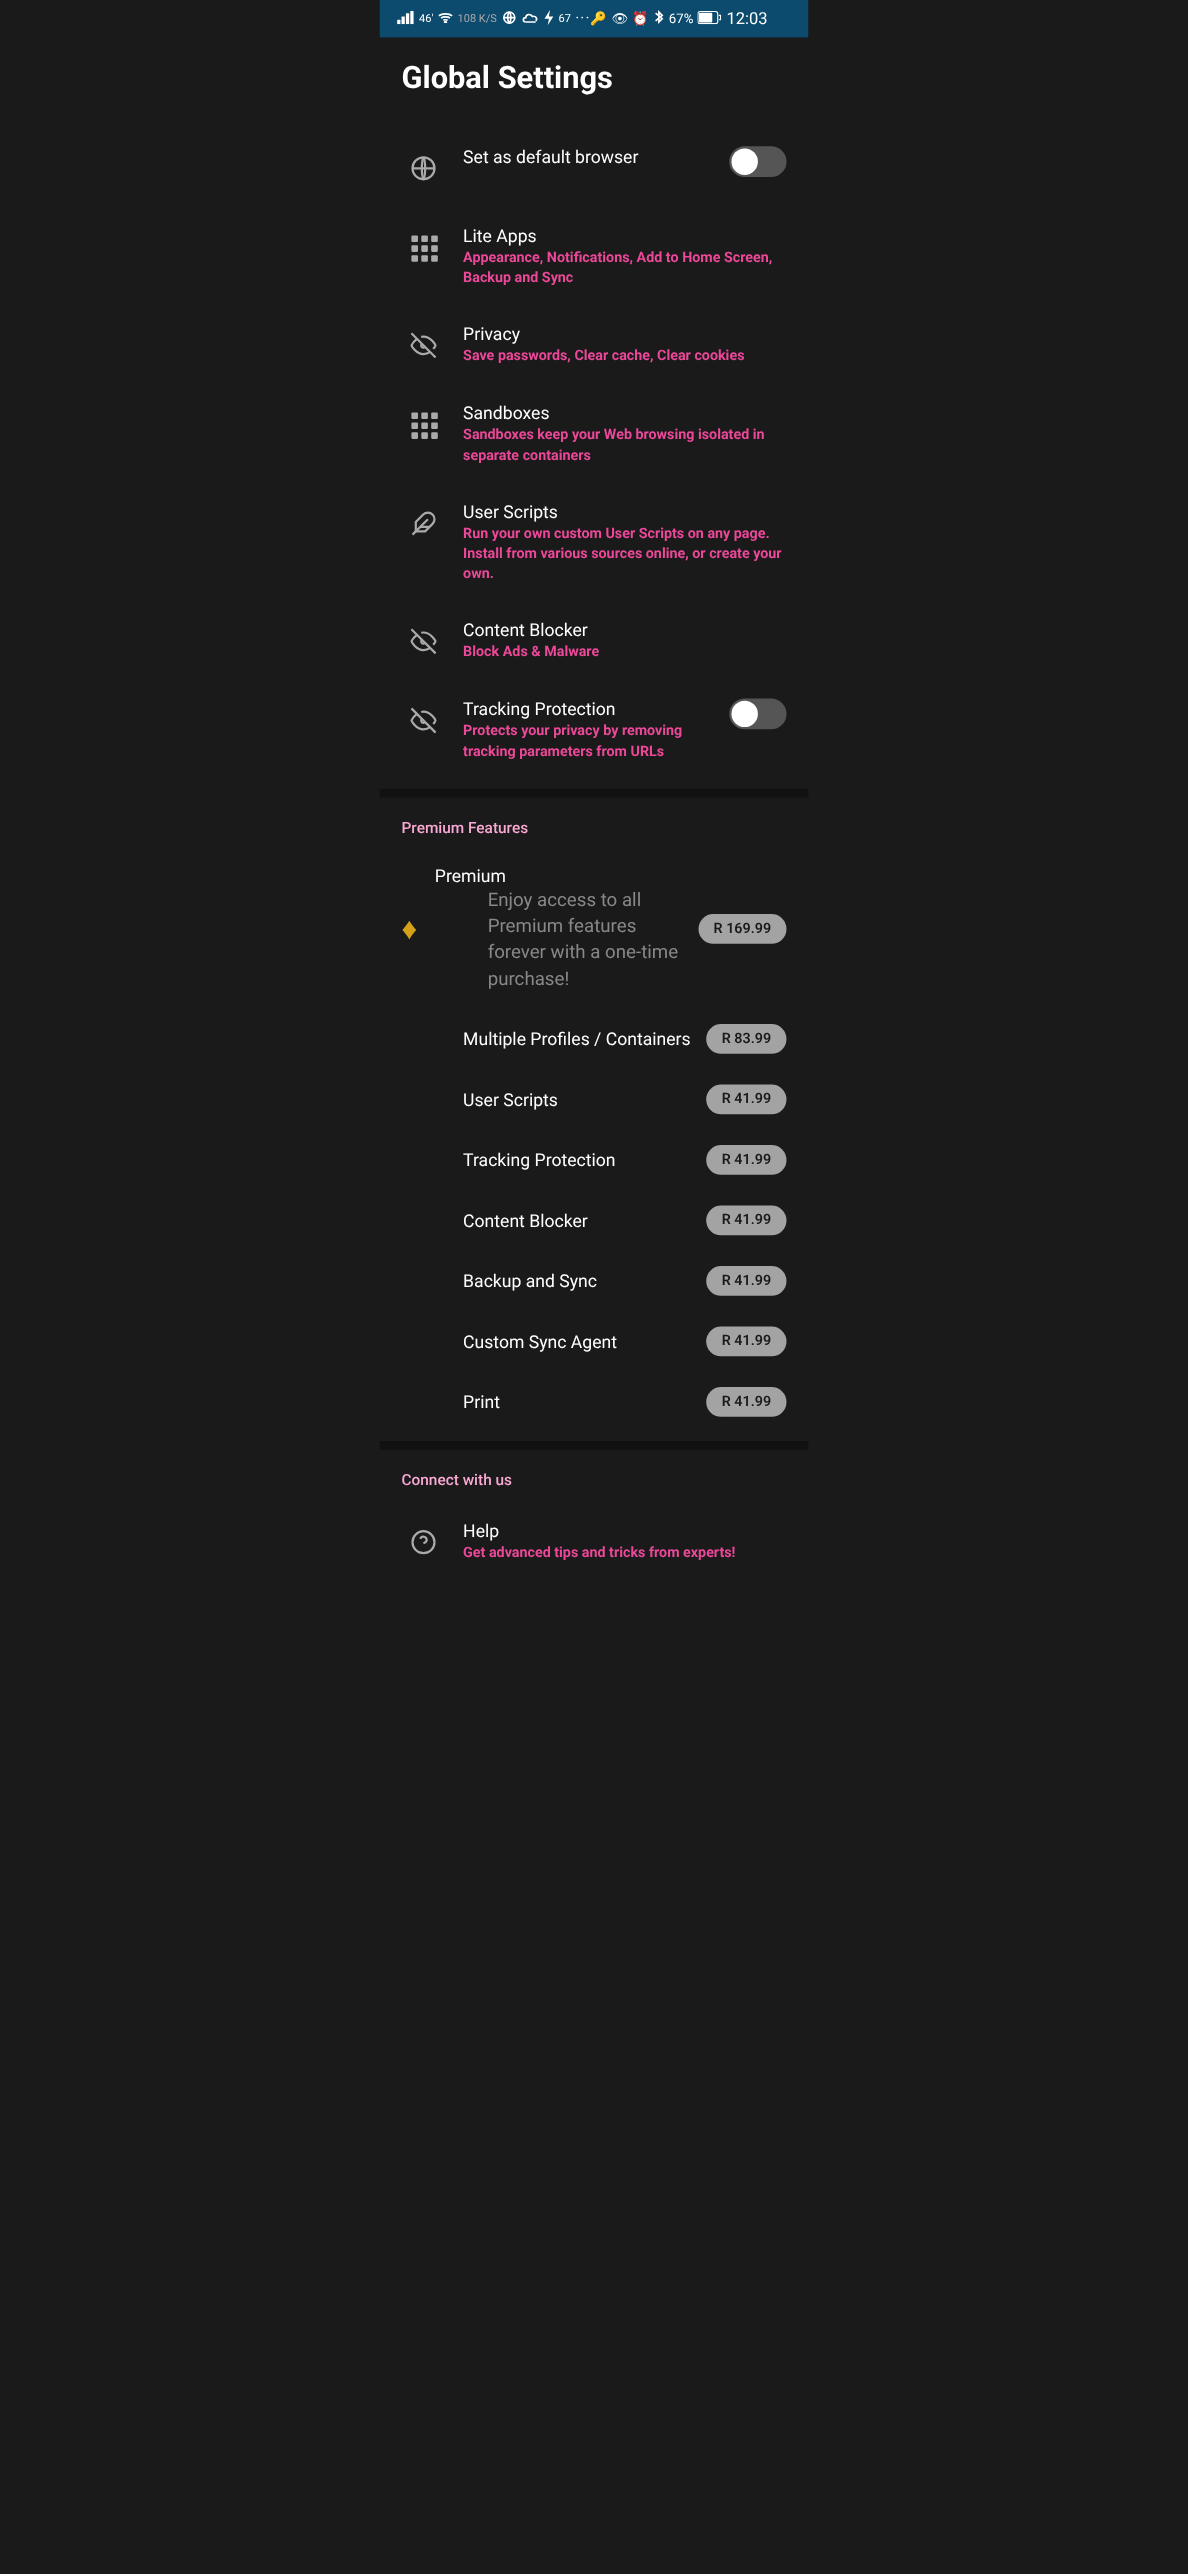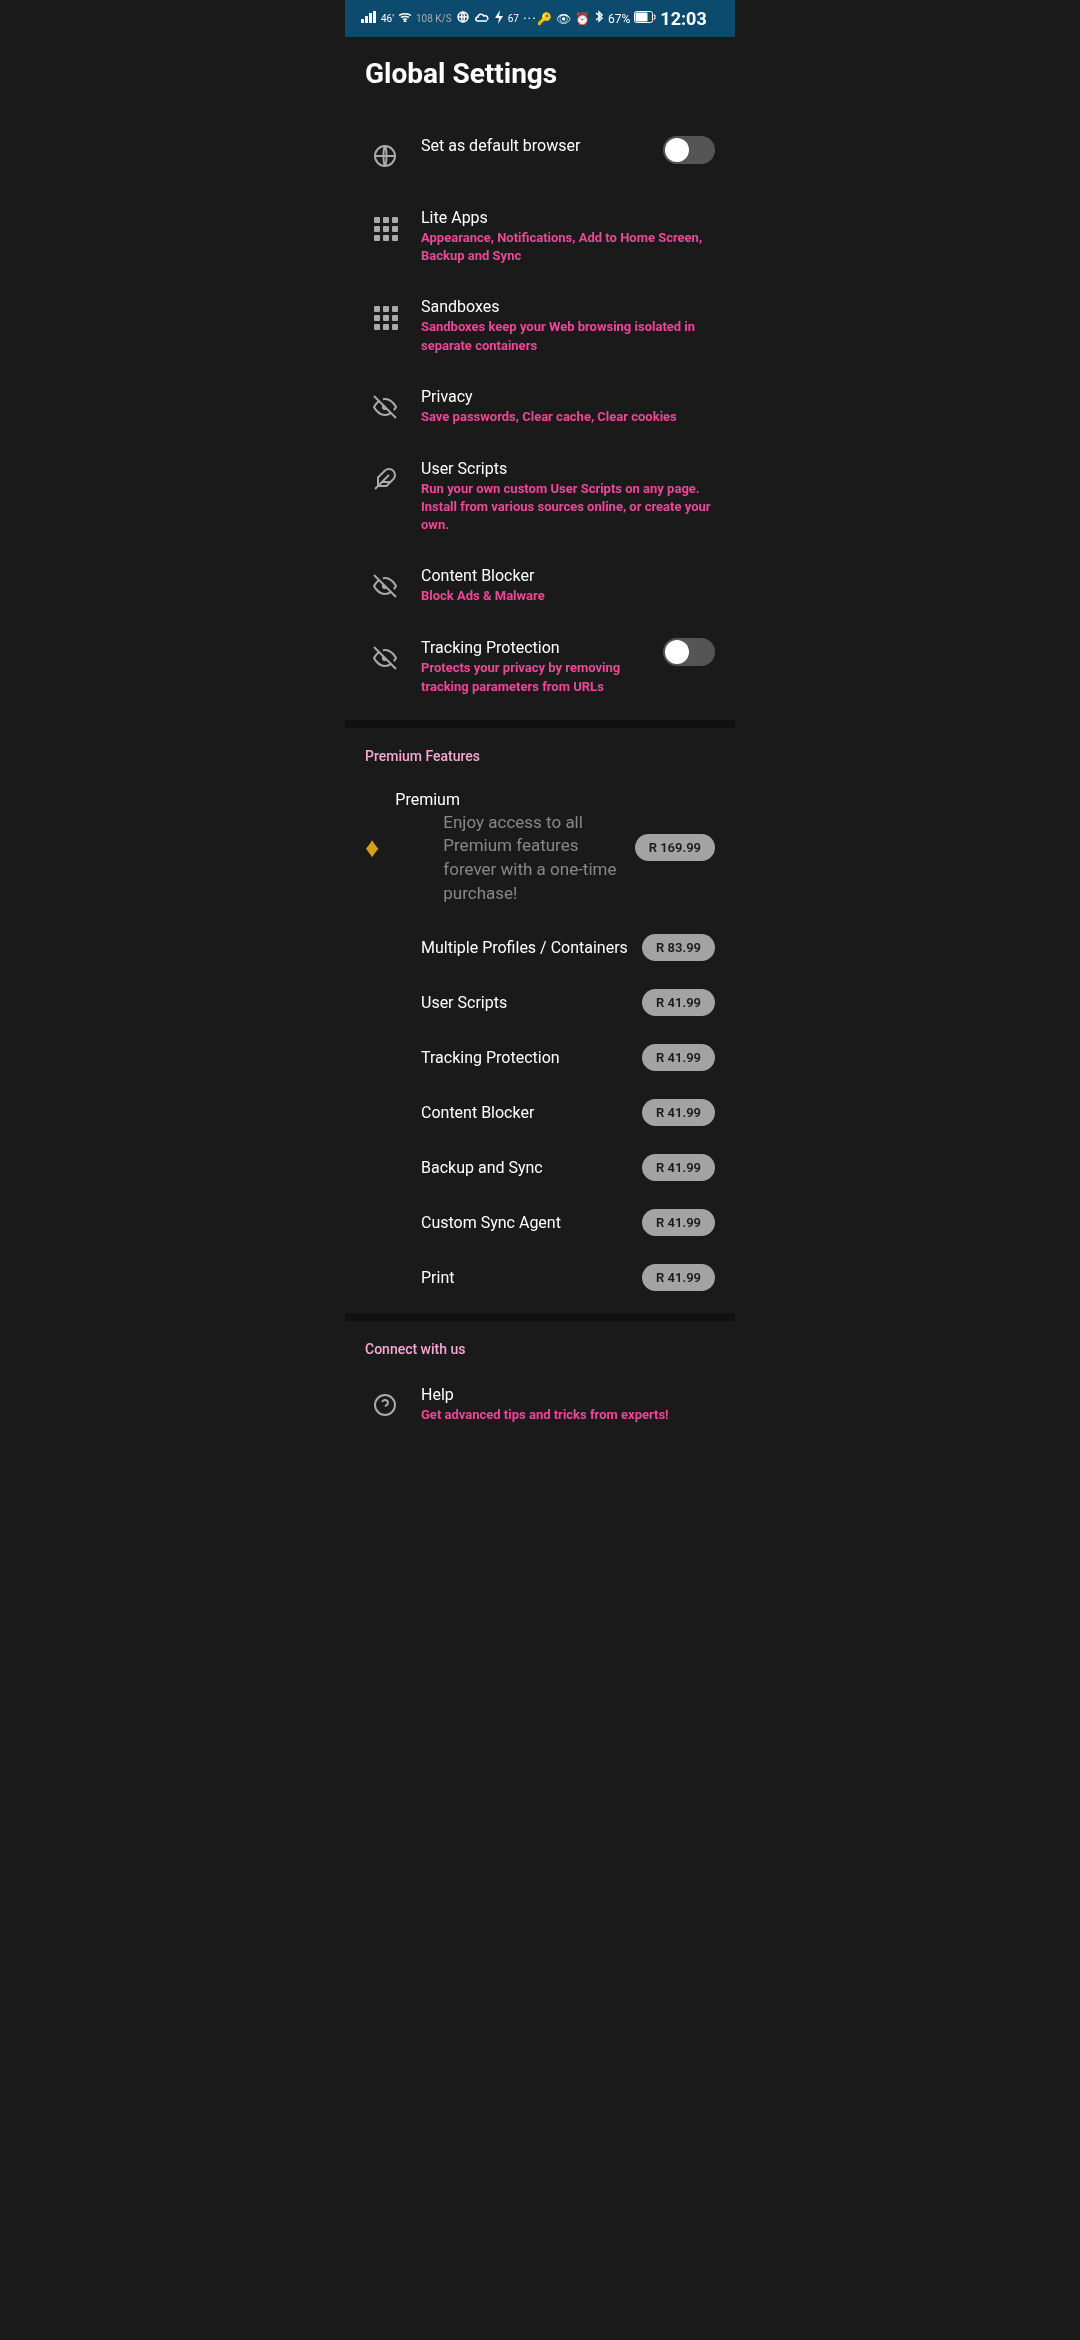--- a/index.html
+++ b/index.html
@@ -234,21 +234,21 @@
       </svg>
     </span>
     <span style="font-size:12px">67%</span>
     <span>
       <svg width="22" height="12" viewBox="0 0 22 12" fill="none">
         <rect x="0.5" y="0.5" width="18" height="11" rx="2" stroke="white" stroke-width="1"></rect>
         <rect x="1.5" y="1.5" width="12" height="9" rx="1" fill="white"></rect>
         <path d="M19.5 4 L21 4 L21 8 L19.5 8" stroke="white" stroke-width="1"></path>
       </svg>
     </span>
-    <span style="font-weight:700; font-size:18px">12:03</span>
+    <span style="font-weight:400; font-size:15px">12:03</span>
   </div>
 </div>
 
 <h1 class="page-title">Global Settings</h1>
 
 <div>
 
   <div class="settings-item">
     <div class="icon-container">
       <svg class="icon-svg" viewBox="0 0 24 24" stroke="#aaaaaa" fill="none" stroke-width="2">
@@ -279,55 +279,55 @@
       </div>
     </div>
     <div class="item-content">
       <div class="item-title">Lite Apps</div>
       <div class="item-subtitle">Appearance, Notifications, Add to Home Screen, Backup and Sync</div>
     </div>
   </div>
 
   <div class="settings-item">
     <div class="icon-container">
-      <div class="icon-grid">
-        <div class="icon-grid-dot"></div>
-          <div class="icon-grid-dot"></div>
-          <div class="icon-grid-dot"></div>
-        <div class="icon-grid-dot"></div>
-          <div class="icon-grid-dot"></div>
-          <div class="icon-grid-dot"></div>
-        <div class="icon-grid-dot"></div>
-          <div class="icon-grid-dot"></div>
-          <div class="icon-grid-dot"></div>
-      </div>
-    </div>
-    <div class="item-content">
-      <div class="item-title">Sandboxes</div>
-      <div class="item-subtitle">Sandboxes keep your Web browsing isolated in separate containers</div>
-    </div>
-  </div>
-
-  <div class="settings-item">
-    <div class="icon-container">
       <svg width="24" height="24" viewBox="0 0 24 24" fill="none" stroke="#aaaaaa" stroke-width="2">
         <path d="M17.94 17.94A10.07 10.07 0 0 1 12 20c-7 0-11-8-11-8a18.45 18.45 0 0 1 5.06-5.94"></path>
         <path d="M9.9 4.24A9.12 9.12 0 0 1 12 4c7 0 11 8 11 8a18.5 18.5 0 0 1-2.16 3.19"></path>
         <line x1="1" y1="1" x2="23" y2="23"></line>
         <path d="M10.59 10.59A2 2 0 1 0 13.41 13.41"></path>
       </svg>
     </div>
     <div class="item-content">
       <div class="item-title">Privacy</div>
       <div class="item-subtitle">Save passwords, Clear cache, Clear cookies</div>
     </div>
   </div>
 
   <div class="settings-item">
     <div class="icon-container">
+      <div class="icon-grid">
+        <div class="icon-grid-dot"></div>
+          <div class="icon-grid-dot"></div>
+          <div class="icon-grid-dot"></div>
+        <div class="icon-grid-dot"></div>
+          <div class="icon-grid-dot"></div>
+          <div class="icon-grid-dot"></div>
+        <div class="icon-grid-dot"></div>
+          <div class="icon-grid-dot"></div>
+          <div class="icon-grid-dot"></div>
+      </div>
+    </div>
+    <div class="item-content">
+      <div class="item-title">Sandboxes</div>
+      <div class="item-subtitle">Sandboxes keep your Web browsing isolated in separate containers</div>
+    </div>
+  </div>
+
+  <div class="settings-item">
+    <div class="icon-container">
       <svg width="24" height="24" viewBox="0 0 24 24" fill="none" stroke="#aaaaaa" stroke-width="2">
         <path d="M20.24 12.24a6 6 0 0 0-8.49-8.49L5 10.5V19h8.5z"></path>
         <line x1="16" y1="8" x2="2" y2="22"></line>
         <line x1="17.5" y1="15" x2="9" y2="15"></line>
       </svg>
     </div>
     <div class="item-content">
       <div class="item-title">User Scripts</div>
       <div class="item-subtitle">Run your own custom User Scripts on any page. Install from various sources online, or create your own.</div>
     </div>

